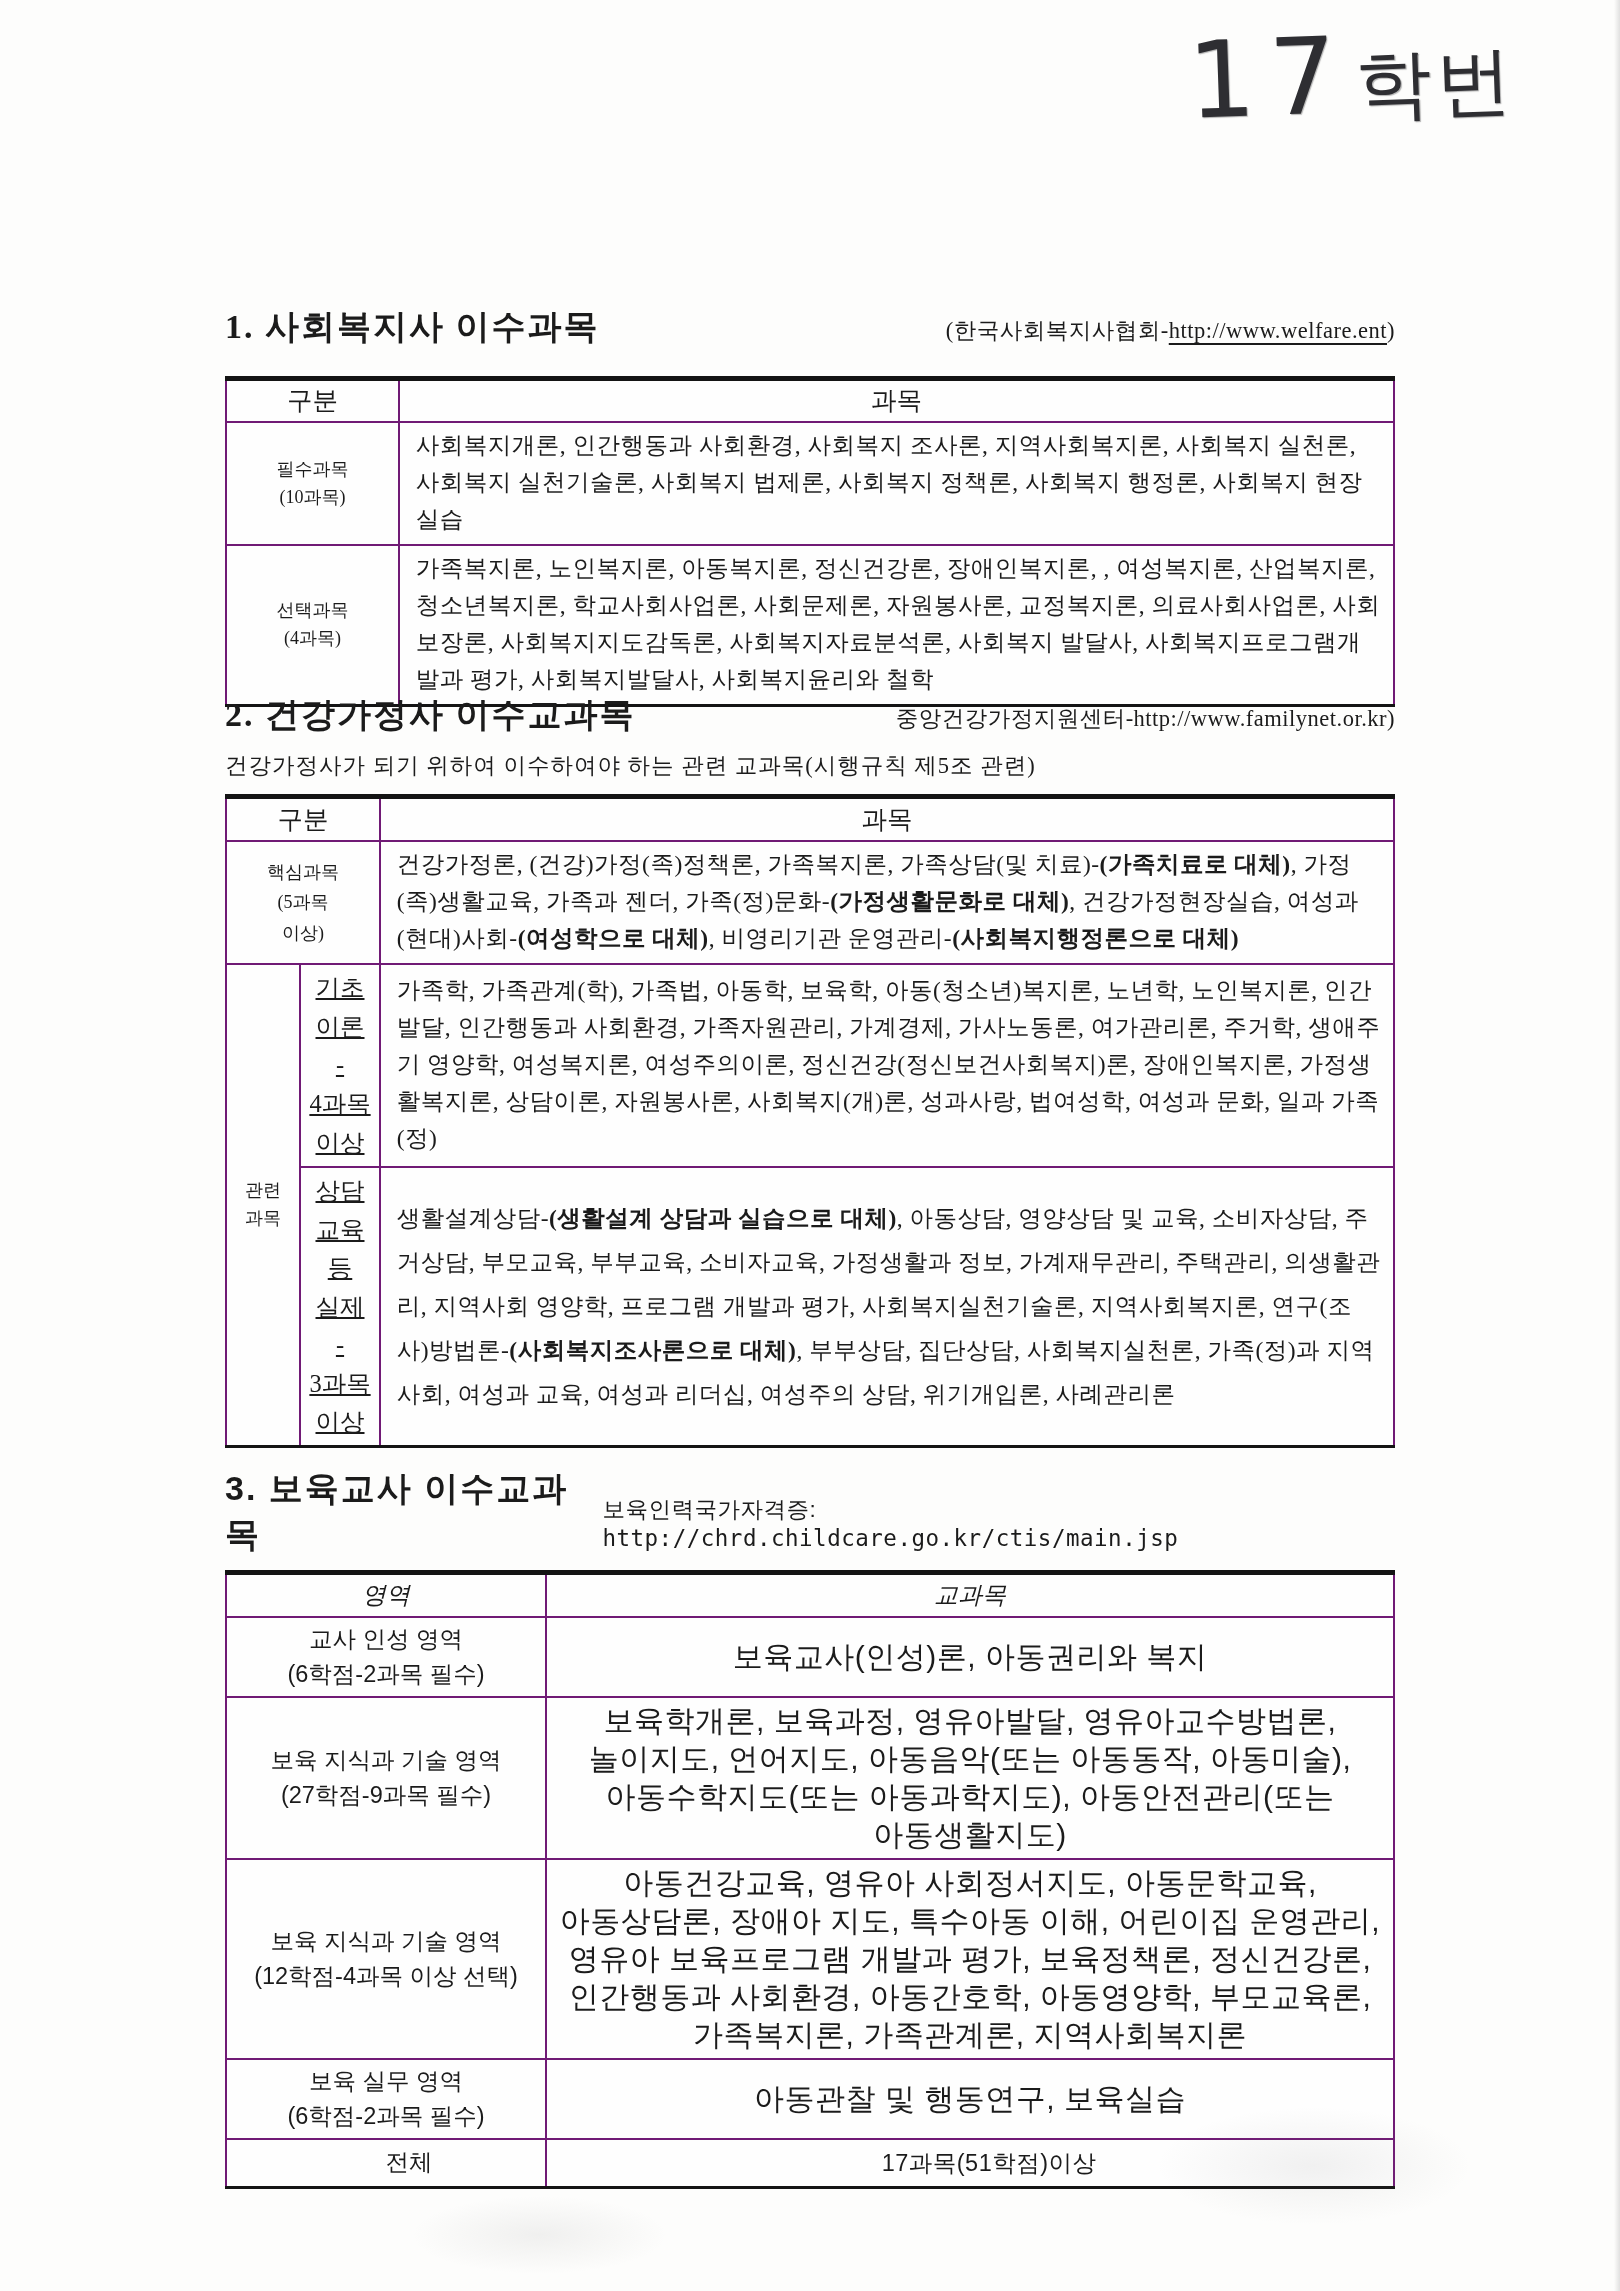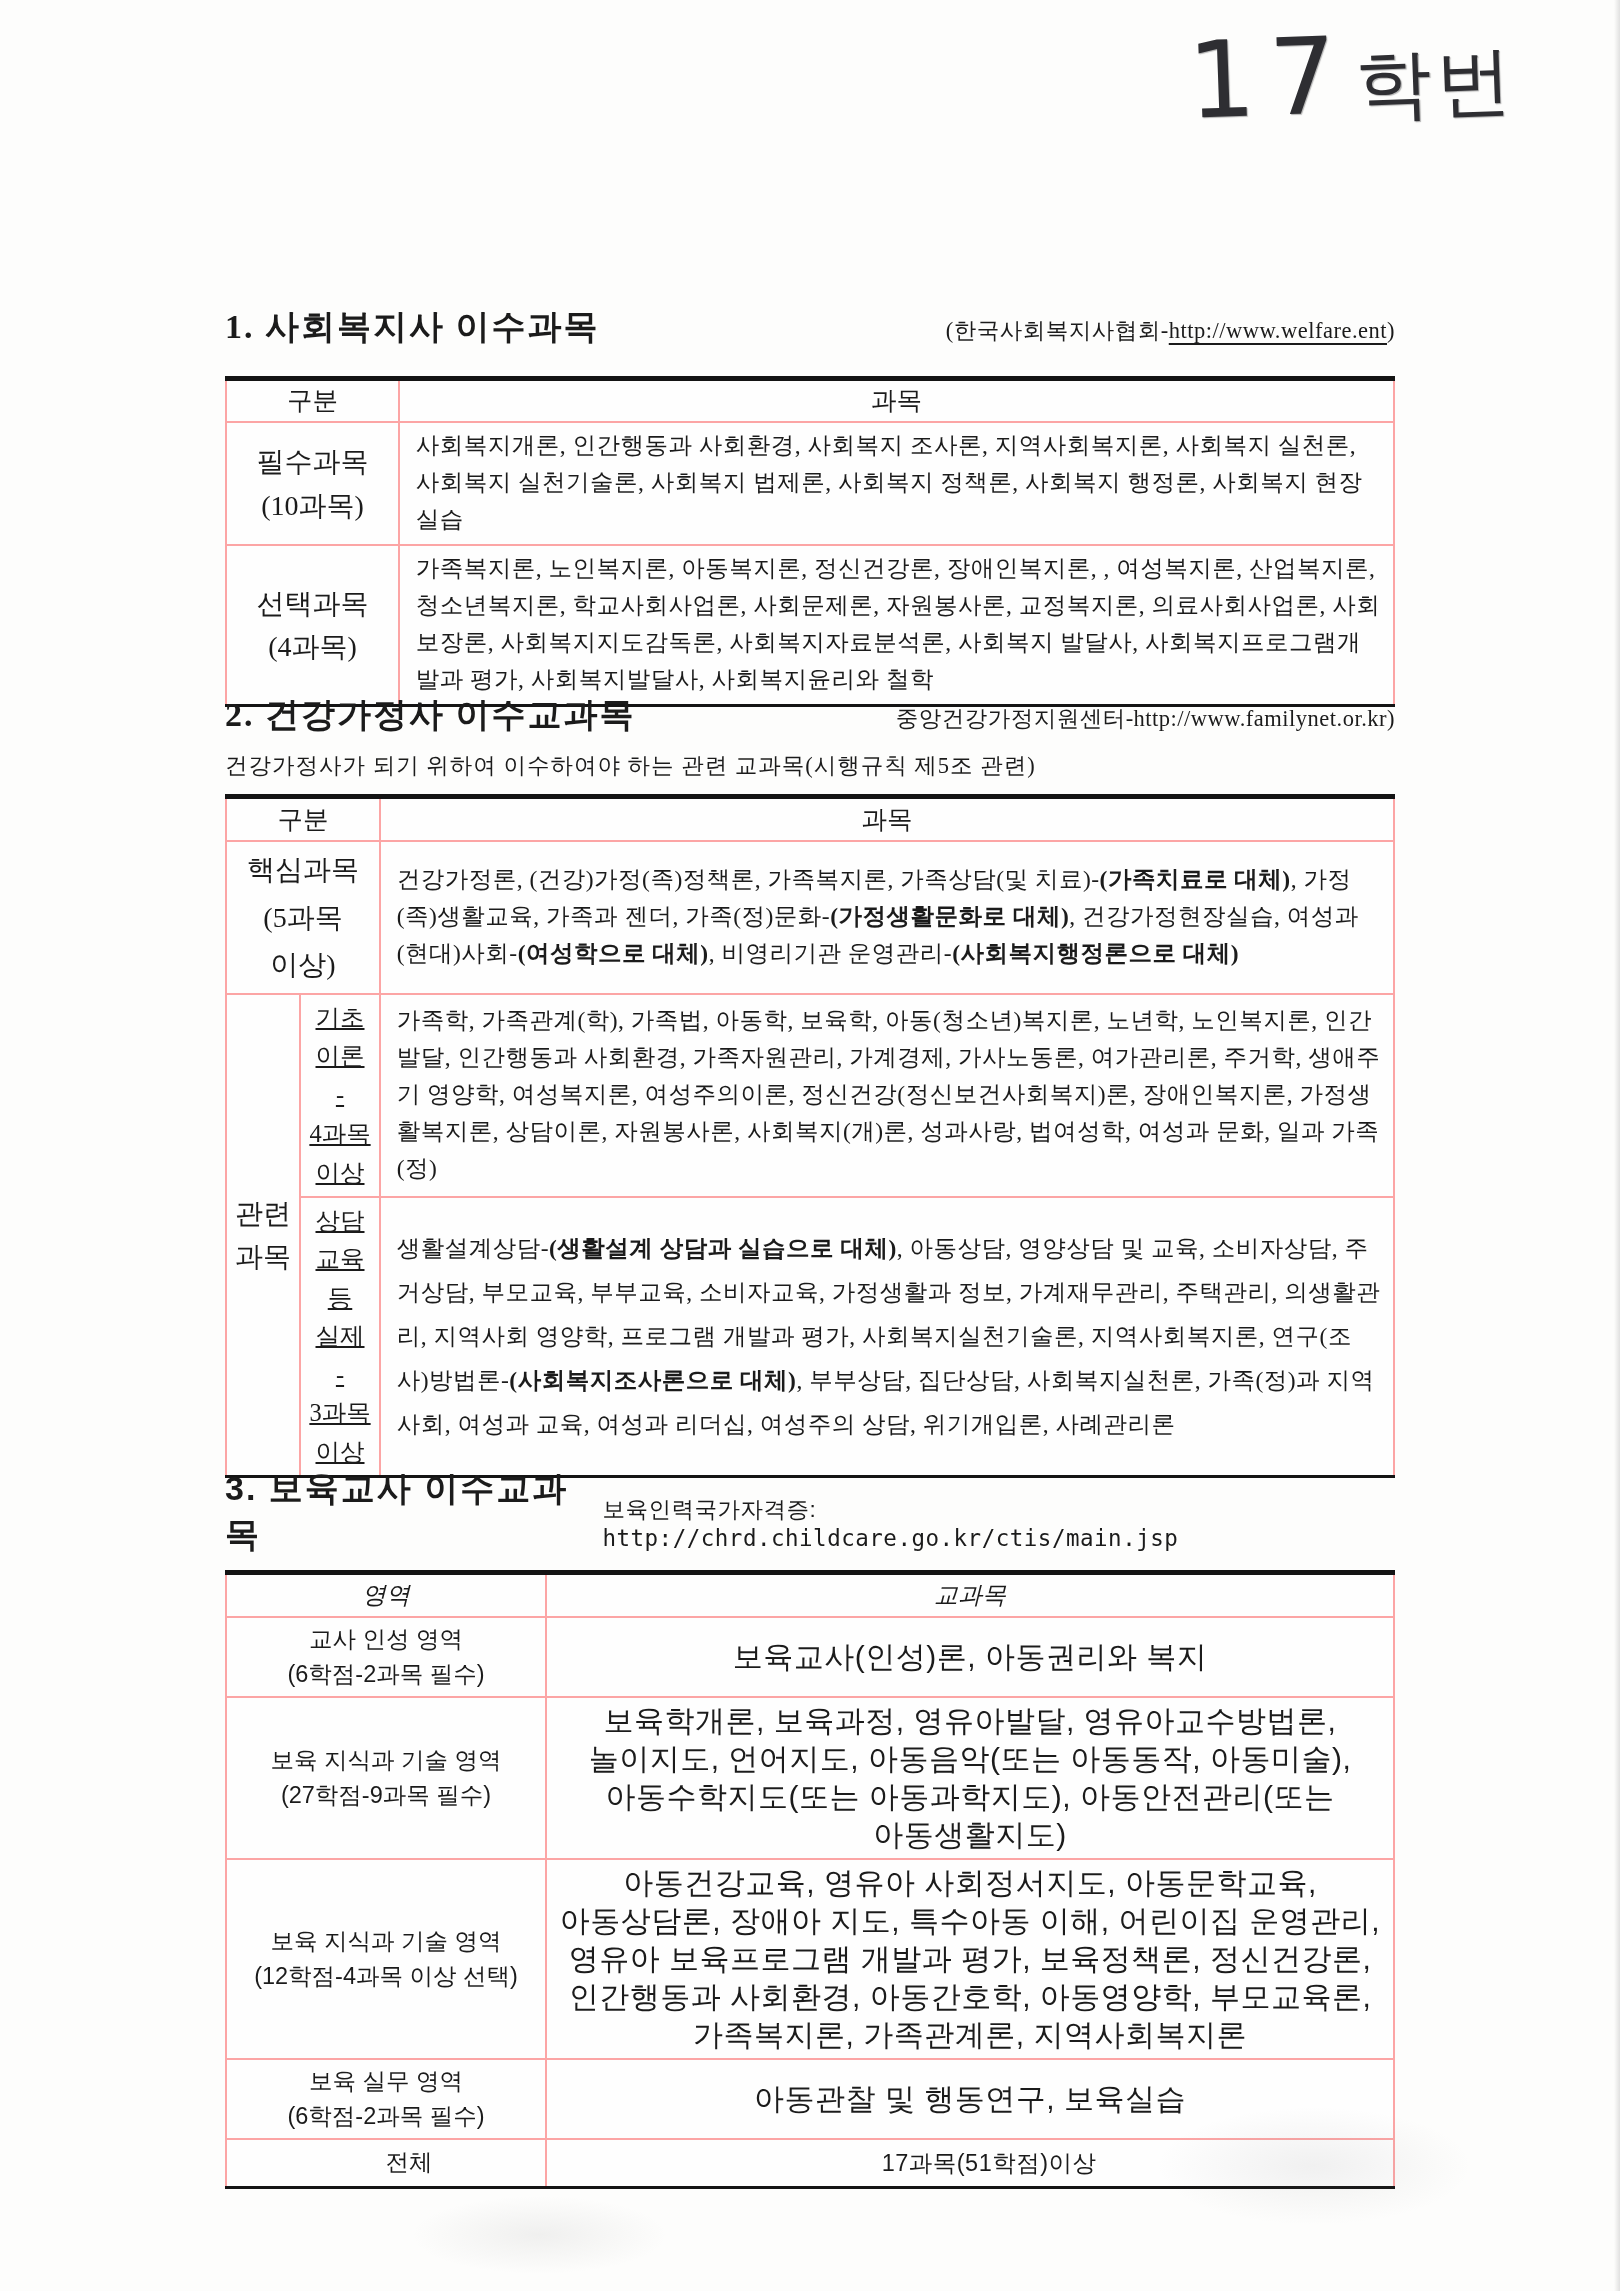--- a/index.html
+++ b/index.html
@@ -40,24 +40,24 @@
   
   table.doc-table{
     width:100%;
     border-collapse:collapse;
     table-layout:fixed;
     border:2.9px solid #141414;
     border-top:5.9px solid #141414;
     border-bottom:3.9px solid #141414;
     background:#fefefe;
   }
-  .doc-table th,.doc-table td{border:2px solid #fca5a5;}
+  .doc-table th,.doc-table td{border:2px solid #701a75;}
   .doc-table th{font-size:25.5px;font-weight:400;text-align:center;padding:2.9px 2px;height:33px;}
   td.lbl{
-    font-size:28px;text-align:center;vertical-align:middle;
+    font-size:18px;text-align:center;vertical-align:middle;
     white-space:pre-line;line-height:1.55;padding:3.9px 2px;
   }
   td.cnt{
     font-size:23.5px;line-height:37px;vertical-align:middle;
     padding:3.9px 11.8px 5.9px 15.7px;
     word-break:break-all;letter-spacing:0.5px;
   }
   .b{font-weight:700;}
   
   .t2 td.core-lbl{line-height:1.7;}

